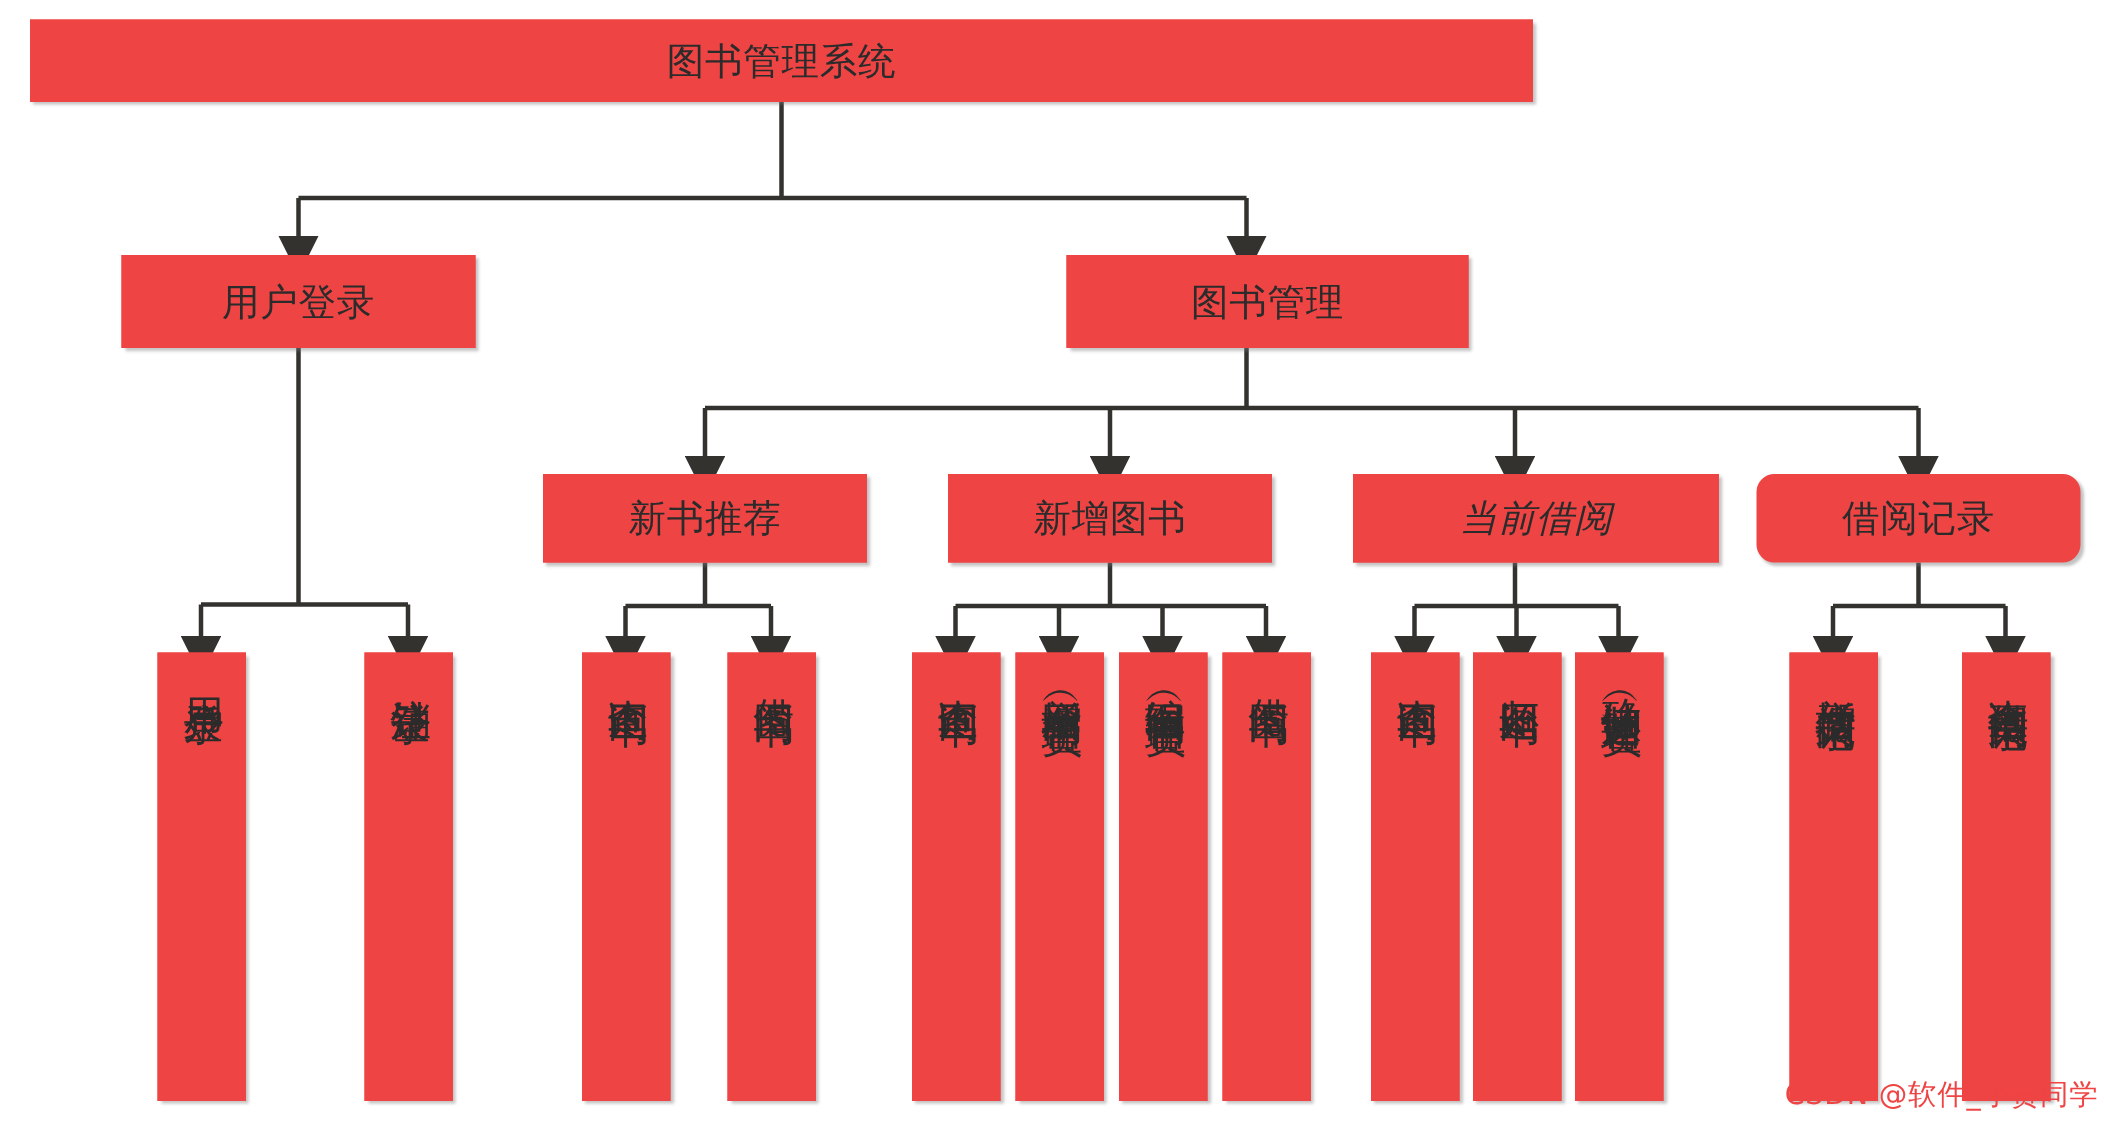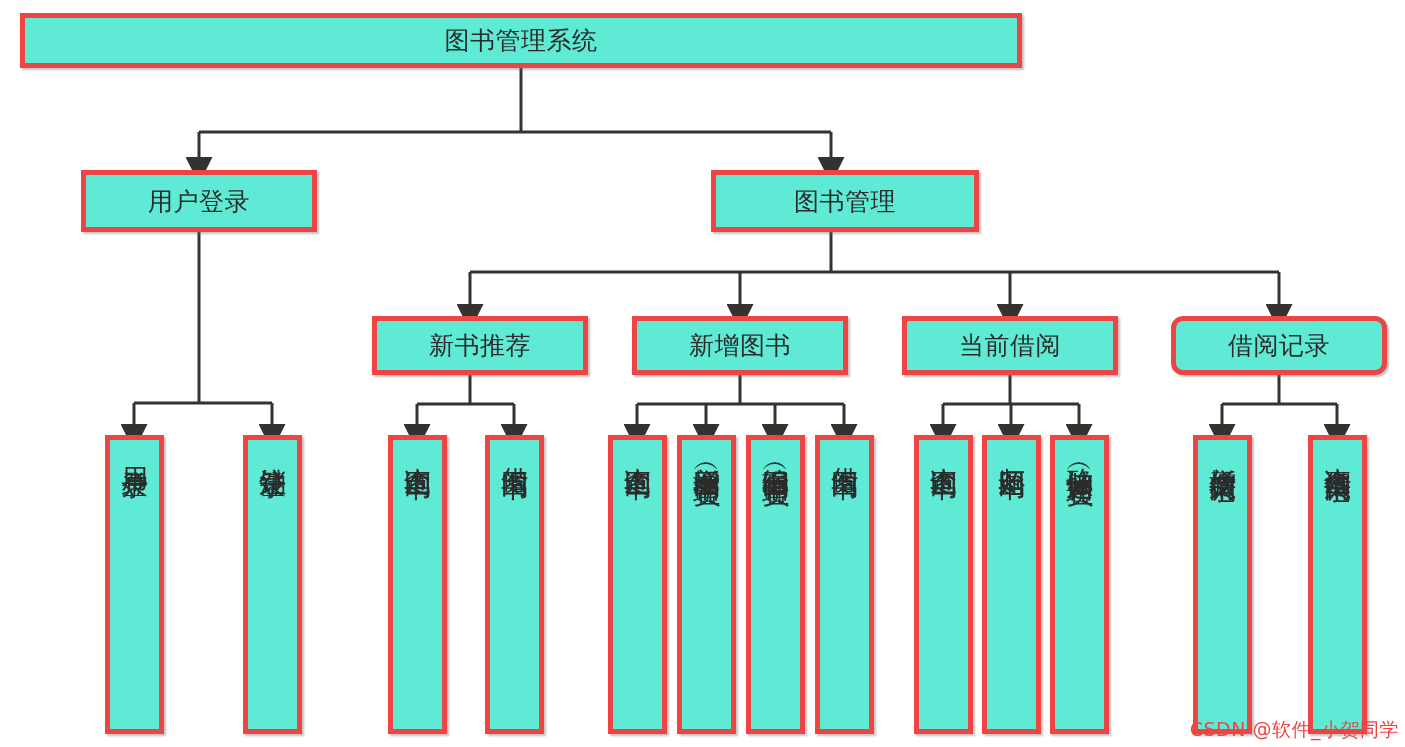--- a/index.html
+++ b/index.html
@@ -21,22 +21,22 @@
     position: absolute;
     left: 0;
     top: 0;
     width: 1405px;
     height: 747px;
     pointer-events: none;
   }
   .node {
     position: absolute;
     box-sizing: border-box;
-    background: #5eead4;
-    border: 5px solid #ef4444;
+    background: #ef4444;
+    border: 3px solid #ef4444;
     box-shadow: 2px 2px 2px rgba(120,120,120,0.45);
     display: flex;
     align-items: center;
     justify-content: center;
     z-index: 2;
   }
   .node .label {
     color: #2b2b2b;
     letter-spacing: 0.5px;
     text-align: center;
@@ -136,27 +136,27 @@
     <span class="label">图书管理系统</span>
   </div>
 
   <div class="node h" style="left:81px; top:170px; width:236px; height:62px;">
     <span class="label">用户登录</span>
   </div>
   <div class="node h" style="left:711px; top:170px; width:268px; height:62px;">
     <span class="label">图书管理</span>
   </div>
 
-  <div class="node h" style="left:372px; top:316px; width:216px; height:59px;">
+  <div class="node h" style="left:362px; top:316px; width:216px; height:59px;">
     <span class="label">新书推荐</span>
   </div>
   <div class="node h" style="left:632px; top:316px; width:216px; height:59px;">
     <span class="label">新增图书</span>
   </div>
-  <div class="node h" style="left:902px; top:316px; width:216px; height:59px;">
+  <div class="node h" style="left:902px; top:316px; width:244px; height:59px;font-style:italic;">
     <span class="label">当前借阅</span>
   </div>
   <div class="node h" style="left:1171px; top:316px; width:216px; height:59px;border-radius:12px;">
     <span class="label">借阅记录</span>
   </div>
 
   <div class="node v" style="left:105px; top:435px; width:59px; height:299px;">
     <span class="label">用户登录</span>
   </div>
   <div class="node v" style="left:243px; top:435px; width:59px; height:299px;">

